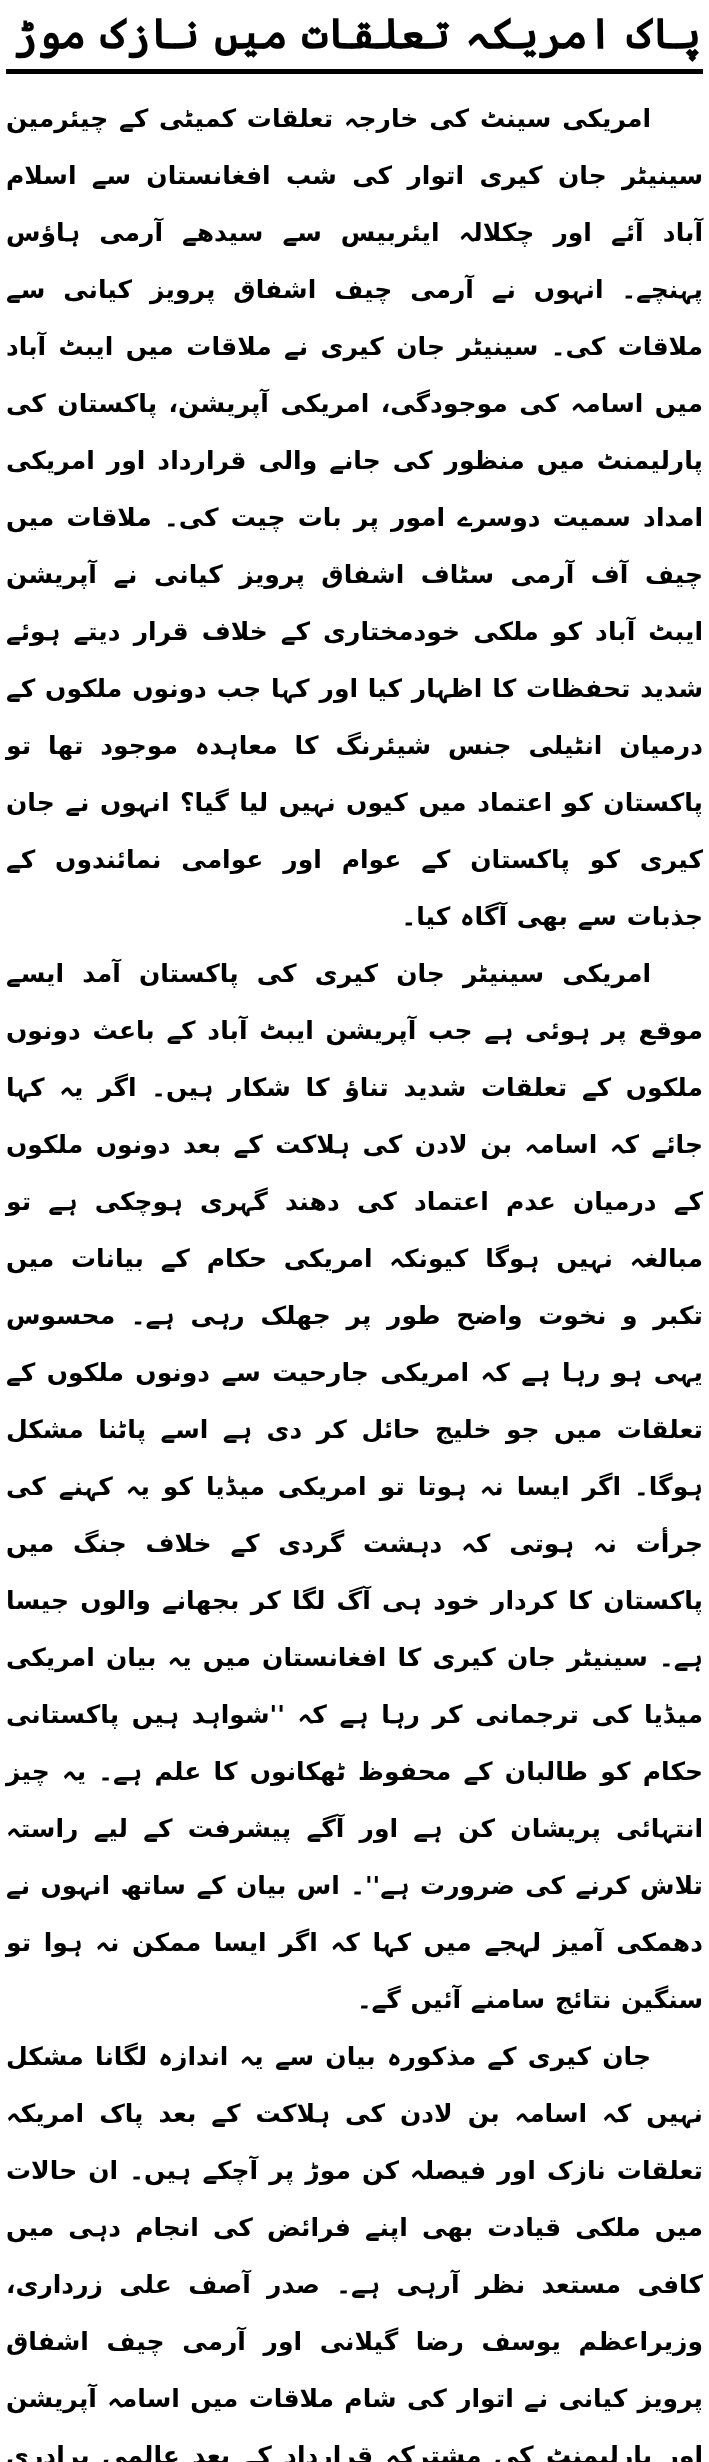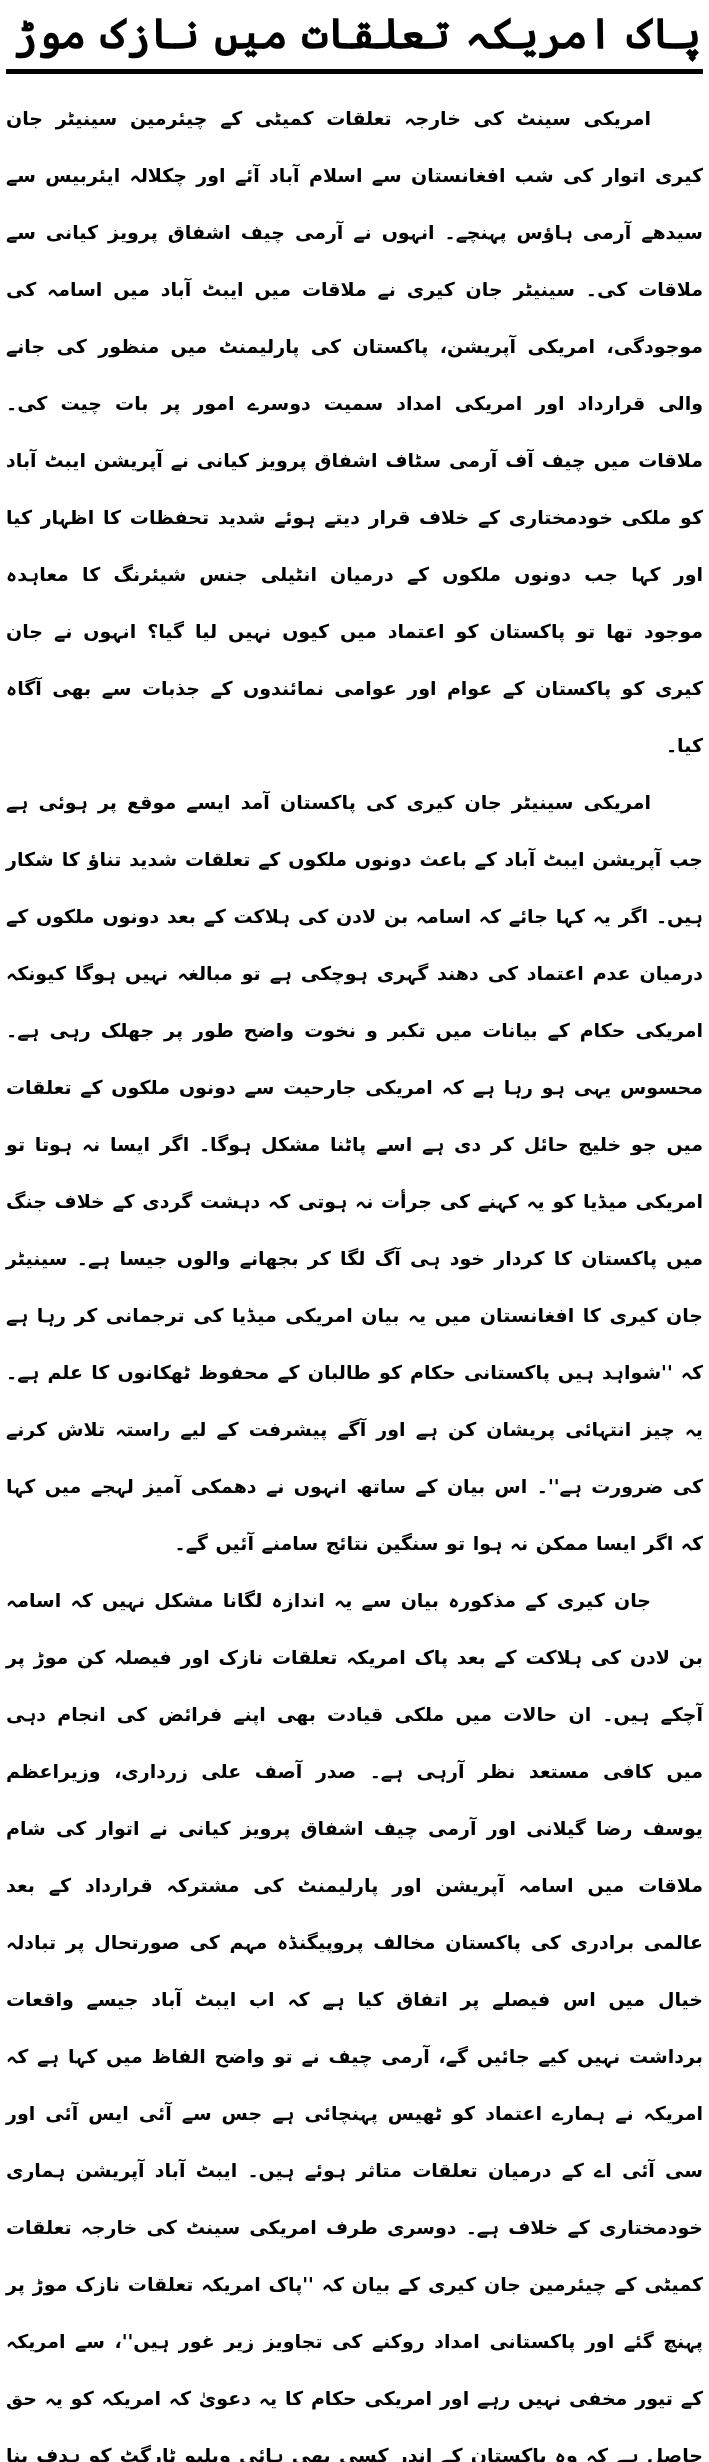--- a/index.html
+++ b/index.html
@@ -39,21 +39,21 @@
     margin: 4px 0 16px 0;
   }
   .body-text {
     direction: rtl;
     unicode-bidi: embed;
   }
   .para {
     direction: rtl;
     text-align: justify;
     text-align-last: right;
-    font-size: 19px;
+    font-size: 25px;
     line-height: 57px;
     font-weight: 700;
     margin: 0;
     padding: 0;
     text-indent: 52px;
     word-spacing: 1px;
   }
 </style>
 </head>
 <body>

